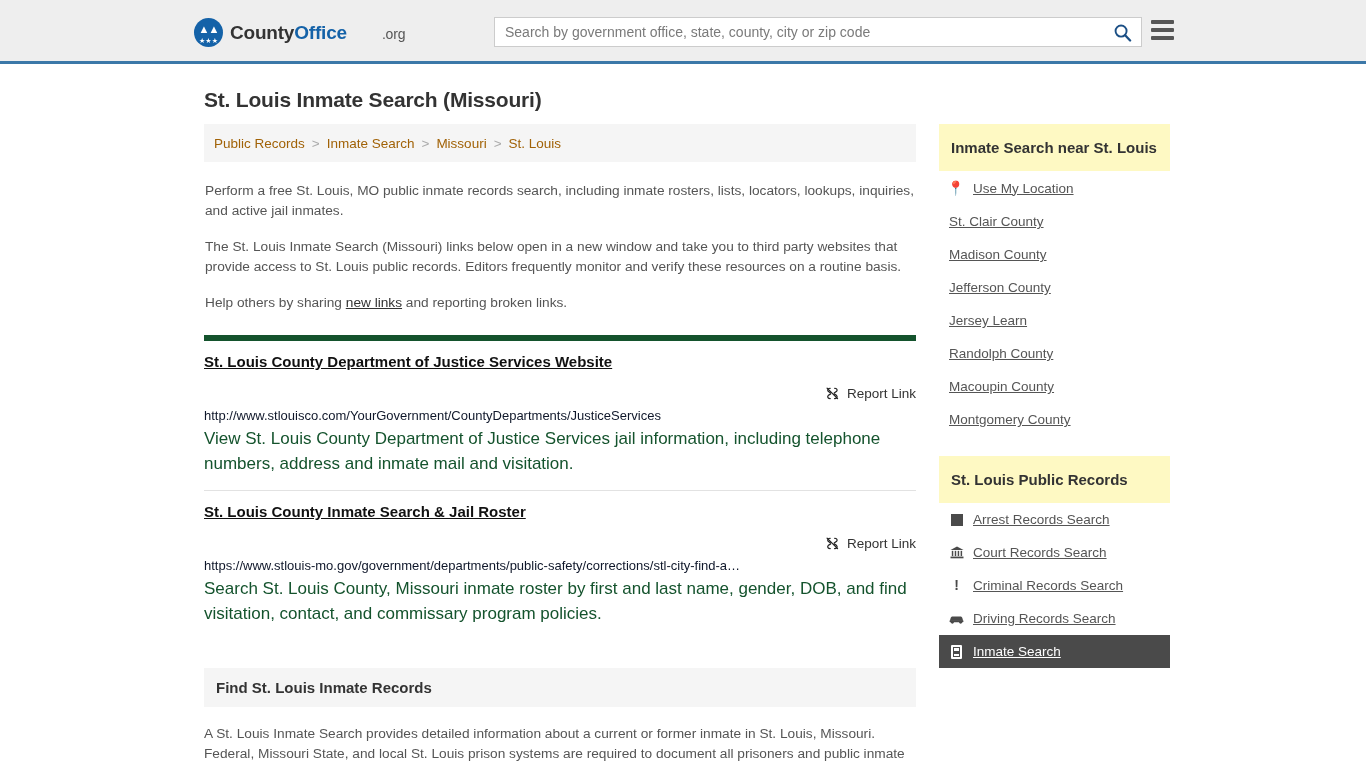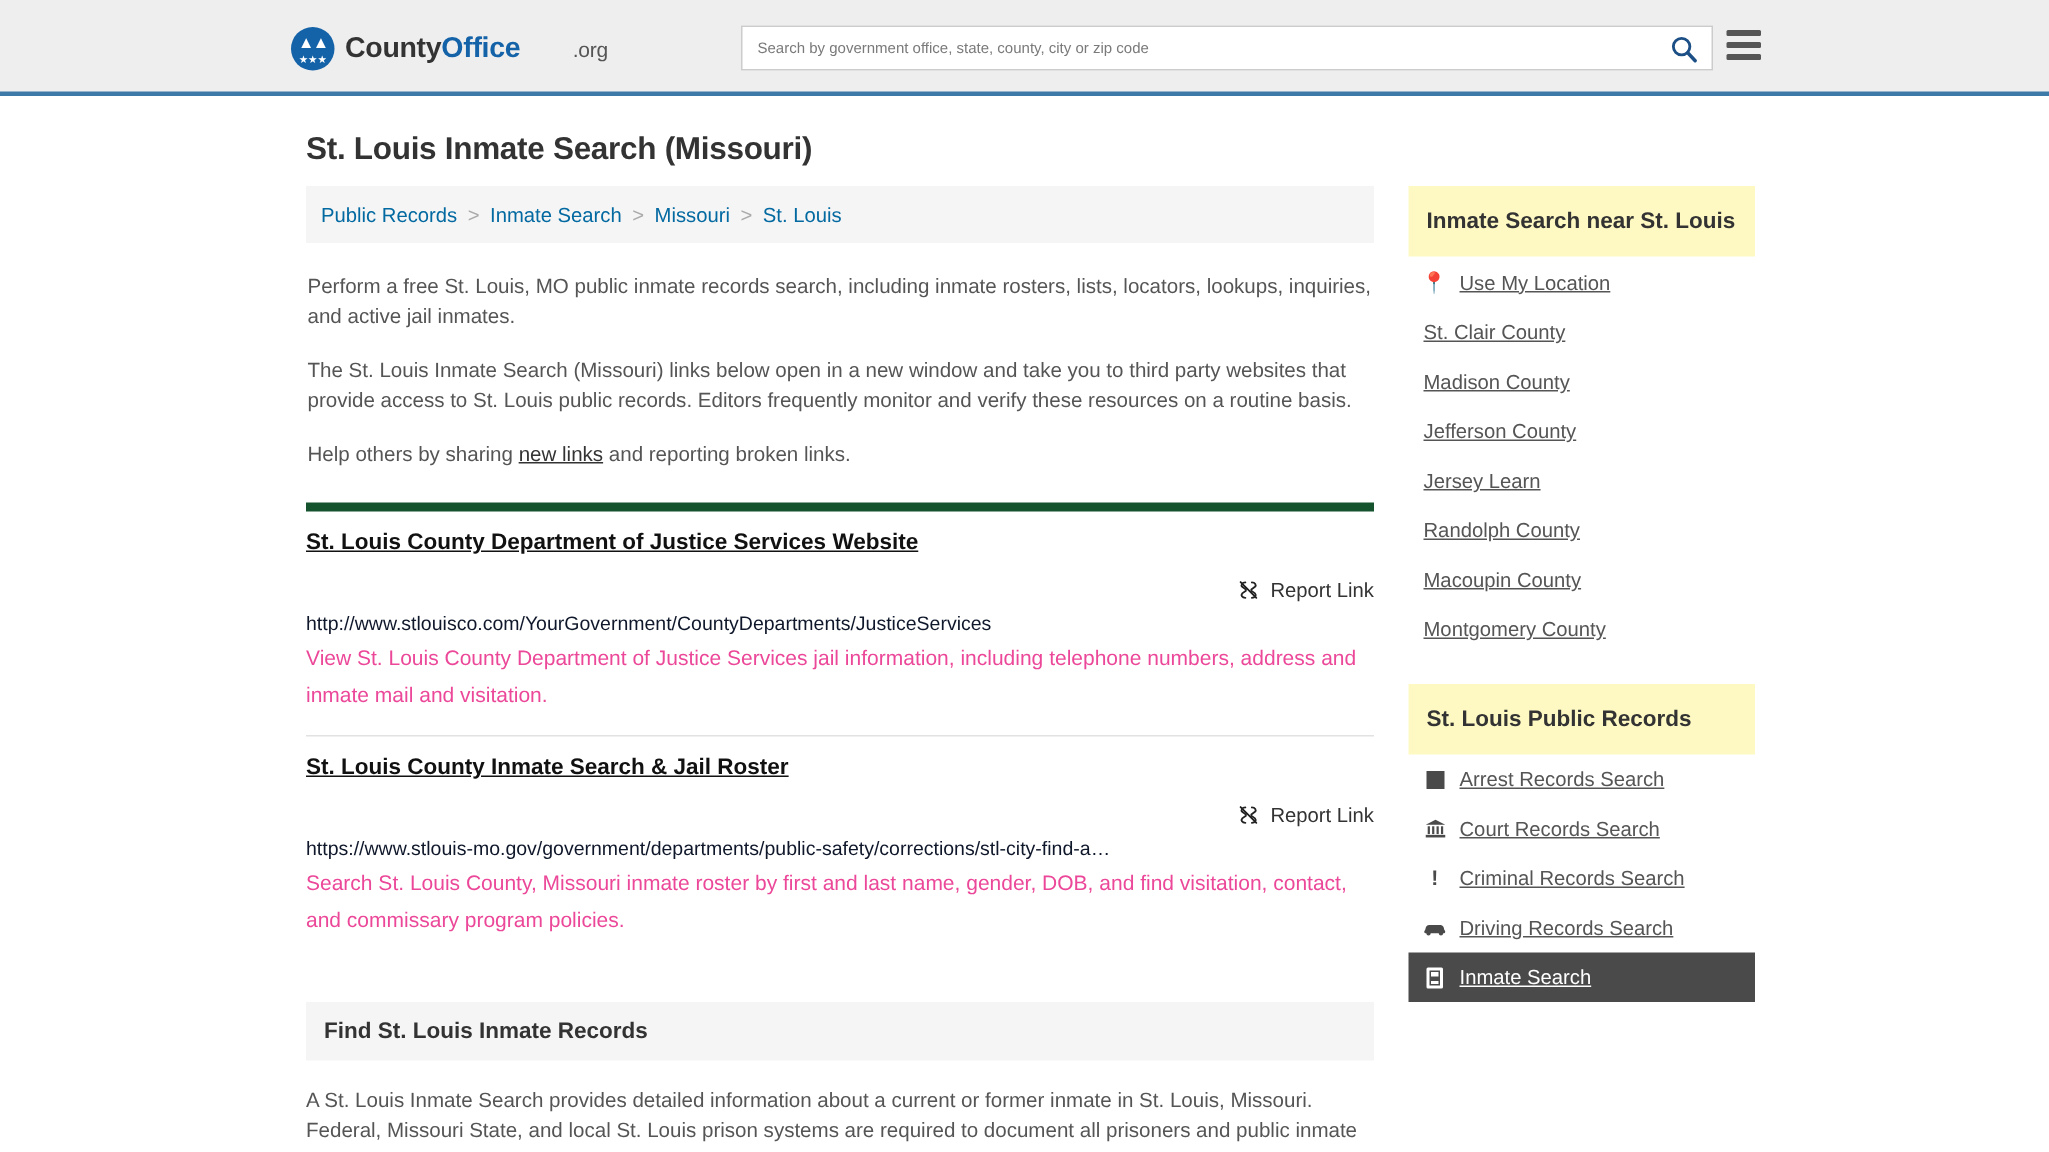--- a/index.html
+++ b/index.html
@@ -60,21 +60,21 @@
     width: 648px; height: 30px;
     background: #fff;
     border: 1px solid #cccccc;
     display: flex; align-items: center;
   }
   .search-input {
     flex: 1 1 auto;
     border: none; outline: none;
     height: 28px;
     padding: 0 10px;
-    font-size: 10px;
+    font-size: 14px;
     font-family: "Liberation Sans", sans-serif;
     color: #3b82f6;
     background: transparent;
   }
   .search-input::placeholder { color: #7a7a7a; }
   .search-btn {
     width: 38px; height: 28px;
     border: none; background: transparent;
     display: flex; align-items: center; justify-content: center;
     cursor: pointer; padding: 0;
@@ -107,21 +107,21 @@
     left: 204px; top: 60px;
     width: 712px;
   }
   .breadcrumb {
     background: #f5f5f5;
     height: 38px;
     display: flex; align-items: center;
     padding: 0 10px;
     font-size: 13.5px;
   }
-  .breadcrumb a { color: #0369a1; text-decoration: none; }
+  .breadcrumb a { color: #a16207; text-decoration: none; }
   .breadcrumb .sep { color: #aaa; margin: 0 7px; }
 
   .intro { padding: 0 1px; }
   .intro p {
     font-size: 13.7px;
     line-height: 20px;
     color: #555;
     margin: 16px 0 0 0;
   }
   .intro p:first-child { margin-top: 19px; }
@@ -147,21 +147,21 @@
     color: #333; font-size: 13.5px; cursor: pointer;
     white-space: nowrap; flex: 0 0 auto; margin-left: 20px;
     padding-top: 1px;
     margin-top: 32px;
   }
   .result-url {
     font-size: 13px; color: #0f172a; margin-top: 7px;
     word-break: break-all; line-height: 16px;
   }
   .result-desc {
-    font-size: 14px; color: #ec4899; line-height: 25px; margin-top: 2px;
+    font-size: 17px; color: #14532d; line-height: 25px; margin-top: 2px;
   }
 
   
   .section { margin-top: 28px; }
   .section-head {
     background: #f5f5f5;
     padding: 11px 12px;
     font-size: 15px; font-weight: bold; color: #333;
   }
   .section-body p {

